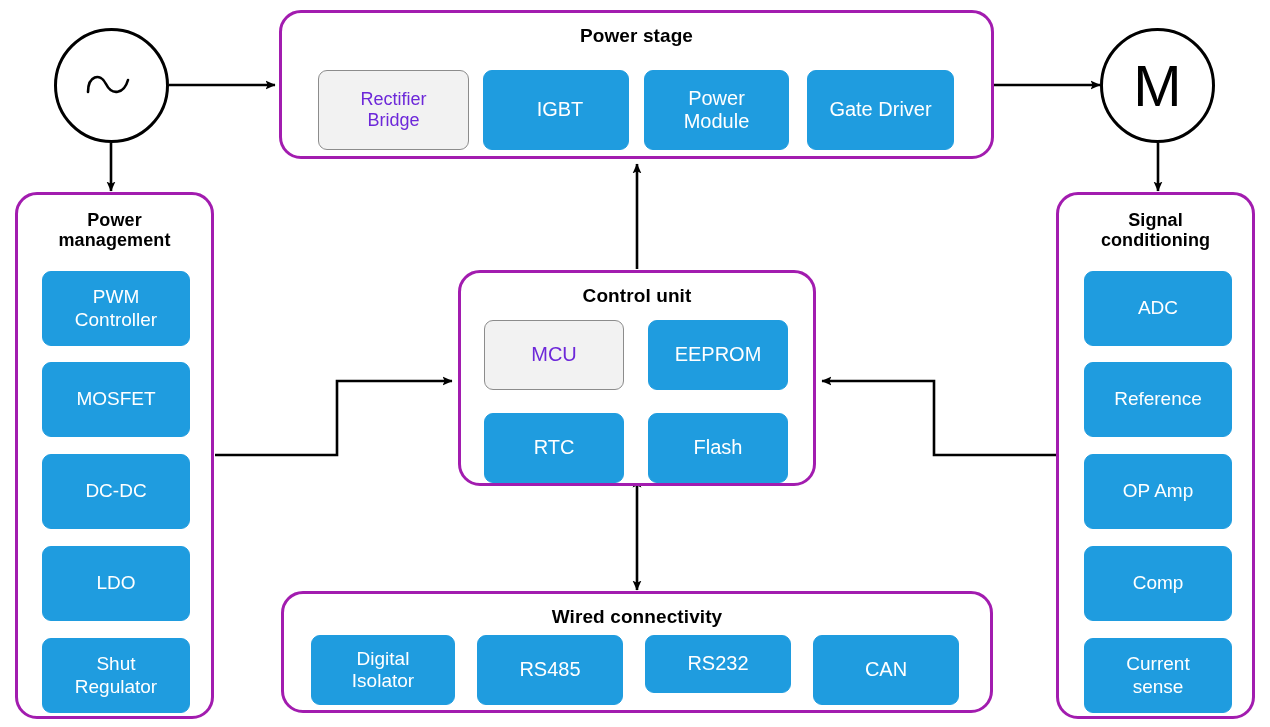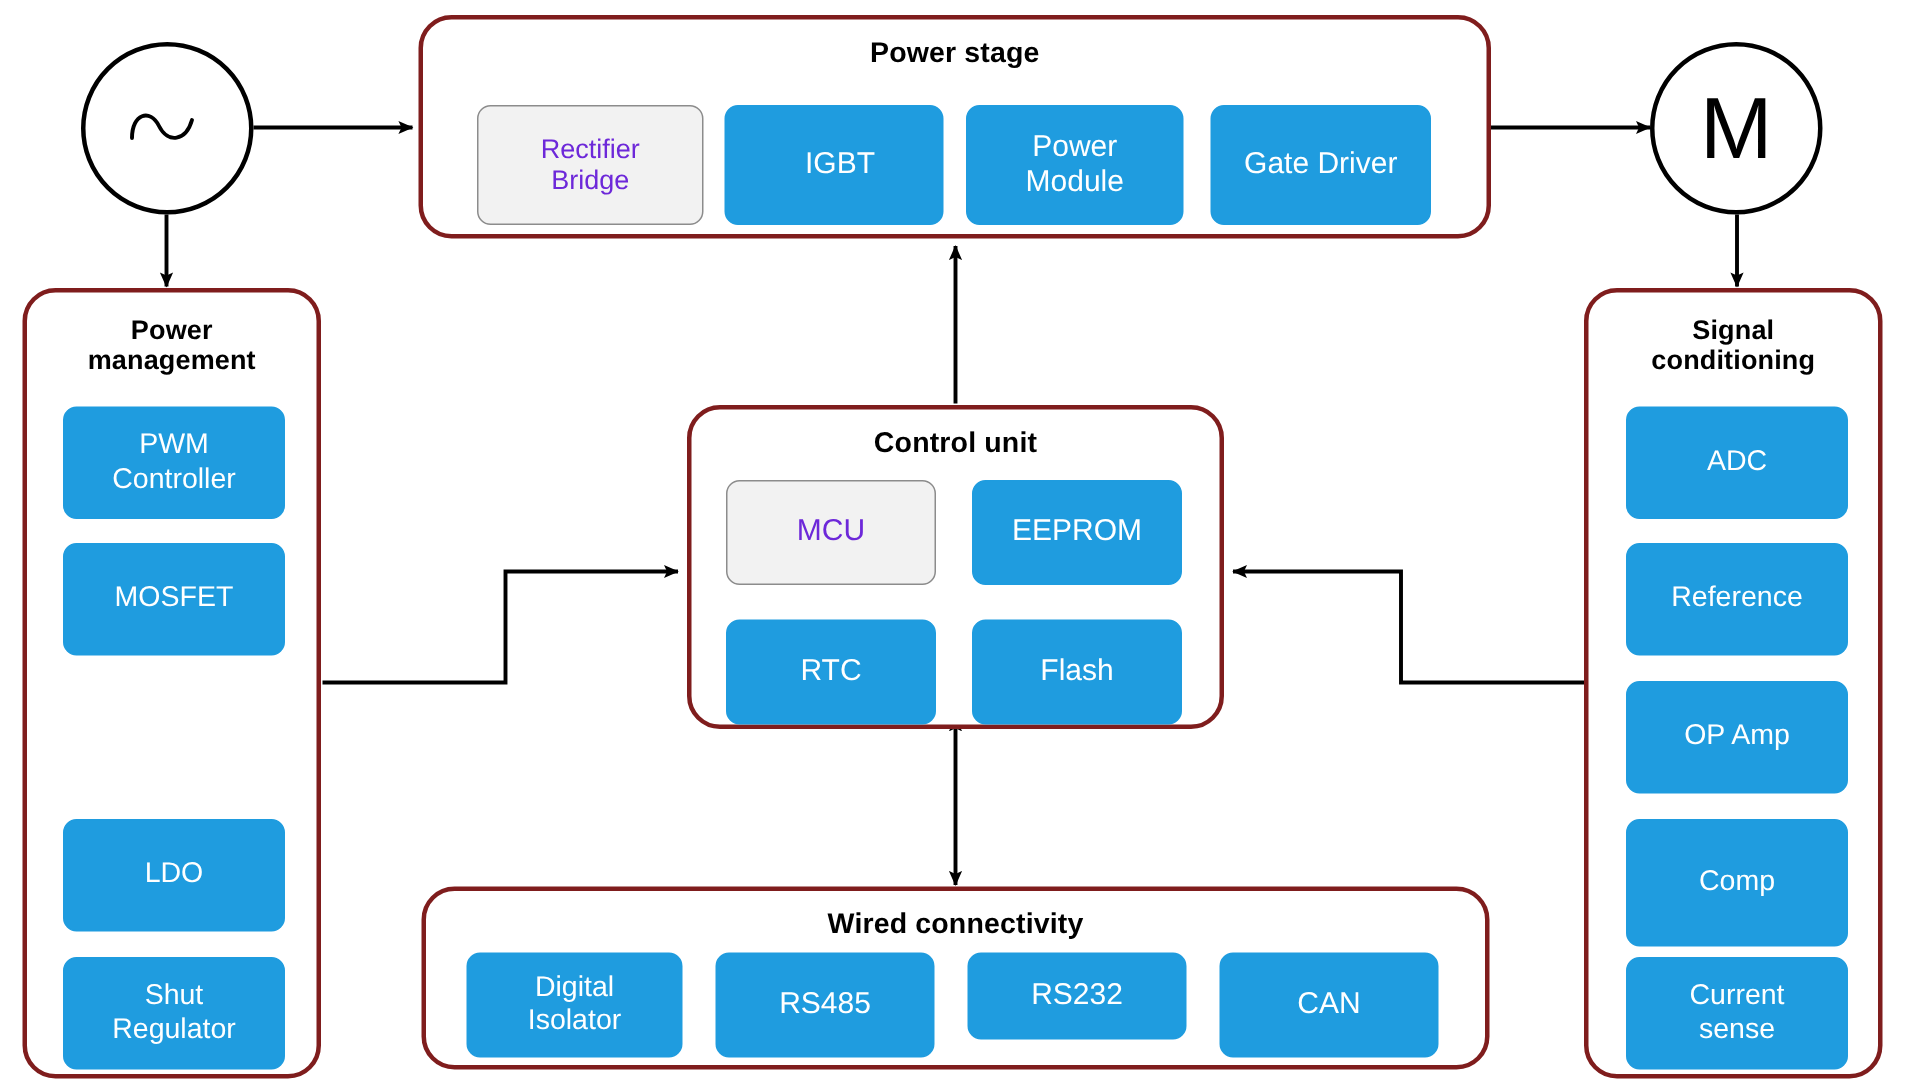--- a/index.html
+++ b/index.html
@@ -23,21 +23,21 @@
     top: 0;
     width: 1270px;
     height: 727px;
     pointer-events: none;
   }
 
   
   .group {
     position: absolute;
     box-sizing: border-box;
-    border: 3px solid #7f1d1d;
+    border: 3px solid #a21caf;
     border-radius: 22px;
     background: #ffffff;
   }
   .group-title {
     position: absolute;
     left: 0;
     right: 0;
     text-align: center;
     font-weight: bold;
     color: #000000;
@@ -168,20 +168,23 @@
       <span>
         <span>PWM</span><br>
         <span>Controller</span>
       </span>
     </div>
 
     <div class="block blue" style="left:24px; top:167px; width:148px; height:75px; font-size:19px;">
       <span>MOSFET</span>
     </div>
 
+    <div class="block blue" style="left:24px; top:259px; width:148px; height:75px; font-size:19px;">
+      <span>DC-DC</span>
+    </div>
 
     <div class="block blue" style="left:24px; top:351px; width:148px; height:75px; font-size:19px;">
       <span>LDO</span>
     </div>
 
     <div class="block blue" style="left:24px; top:443px; width:148px; height:75px; font-size:19px;">
       <span>
         <span>Shut</span><br>
         <span>Regulator</span>
       </span>
@@ -199,21 +202,21 @@
     </div>
 
     <div class="block blue" style="left:25px; top:76px; width:148px; height:75px; font-size:19px;">
       <span>ADC</span>
     </div>
 
     <div class="block blue" style="left:25px; top:259px; width:148px; height:75px; font-size:19px;">
       <span>OP Amp</span>
     </div>
 
-    <div class="block blue" style="left:25px; top:351px; width:148px; height:85px; font-size:19px;">
+    <div class="block blue" style="left:25px; top:351px; width:148px; height:75px; font-size:19px;">
       <span>Comp</span>
     </div>
 
     <div class="block blue" style="left:25px; top:443px; width:148px; height:75px; font-size:19px;">
       <span>
         <span>Current</span><br>
         <span>sense</span>
       </span>
     </div>
   </div>

